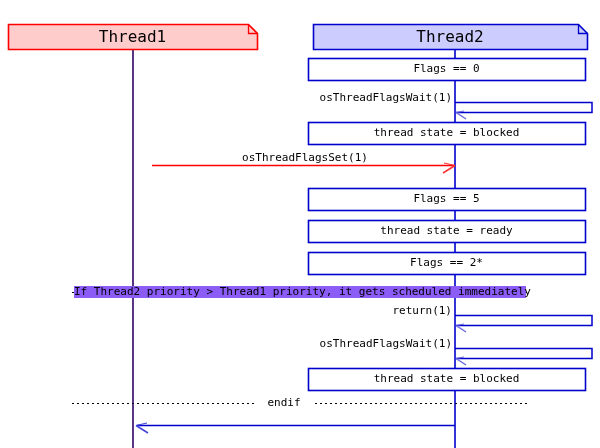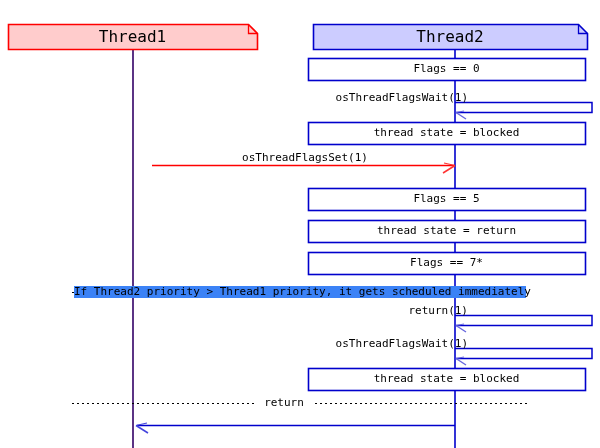--- a/index.html
+++ b/index.html
@@ -36,21 +36,20 @@
     font-size: 11px;
     line-height: 12px;
     color: #000000;
     letter-spacing: 0px;
   }
   .lbl-center {
     text-align: center;
   }
   .lbl-right {
     text-align: right;
-    margin-left: 16px;
   }
   .participant-label {
     font-size: 16px;
   }
 </style>
 </head>
 <body>
 
 <div id="diagram-root">
 
@@ -116,32 +115,32 @@
   <div class="lbl lbl-center participant-label" style="left:8px; top:31px; width:249px;">Thread1</div>
 
   <div class="lbl lbl-center participant-label" style="left:313px; top:31px; width:274px;">Thread2</div>
 
   <div class="lbl lbl-center" style="left:308px; top:63px; width:277px;">Flags == 0</div>
 
   <div class="lbl lbl-center" style="left:308px; top:127px; width:277px;">thread state = blocked</div>
 
   <div class="lbl lbl-center" style="left:308px; top:193px; width:277px;">Flags == 5</div>
 
-  <div class="lbl lbl-center" style="left:308px; top:225px; width:277px;">thread state = return</div>
+  <div class="lbl lbl-center" style="left:308px; top:225px; width:277px;">thread state = ready</div>
 
-  <div class="lbl lbl-center" style="left:308px; top:257px; width:277px;">Flags == 7*</div>
+  <div class="lbl lbl-center" style="left:308px; top:257px; width:277px;">Flags == 2*</div>
 
   <div class="lbl lbl-center" style="left:308px; top:373px; width:277px;">thread state = blocked</div>
 
   <div class="lbl lbl-right" style="left:318px; top:92px; width:134px;">osThreadFlagsWait(1)</div>
 
   <div class="lbl lbl-center" style="left:160px; top:152px; width:290px;">osThreadFlagsSet(1)</div>
 
   <div class="lbl lbl-right" style="left:318px; top:305px; width:134px;">return(1)</div>
 
   <div class="lbl lbl-right" style="left:318px; top:338px; width:134px;">osThreadFlagsWait(1)</div>
 
 
-  <div class="lbl lbl-center" style="left:74px; top:286px; width:452px; background:#3b82f6;">If Thread2 priority &gt; Thread1 priority, it gets scheduled immediately</div>
+  <div class="lbl lbl-center" style="left:74px; top:286px; width:452px; background:#8b5cf6;">If Thread2 priority &gt; Thread1 priority, it gets scheduled immediately</div>
 
-  <div class="lbl lbl-center" style="left:256px; top:397px; width:56px; background:#FFFFFF;">return</div>
+  <div class="lbl lbl-center" style="left:256px; top:397px; width:56px; background:#FFFFFF;">endif</div>
 
 </div>
 
 </body></html>

